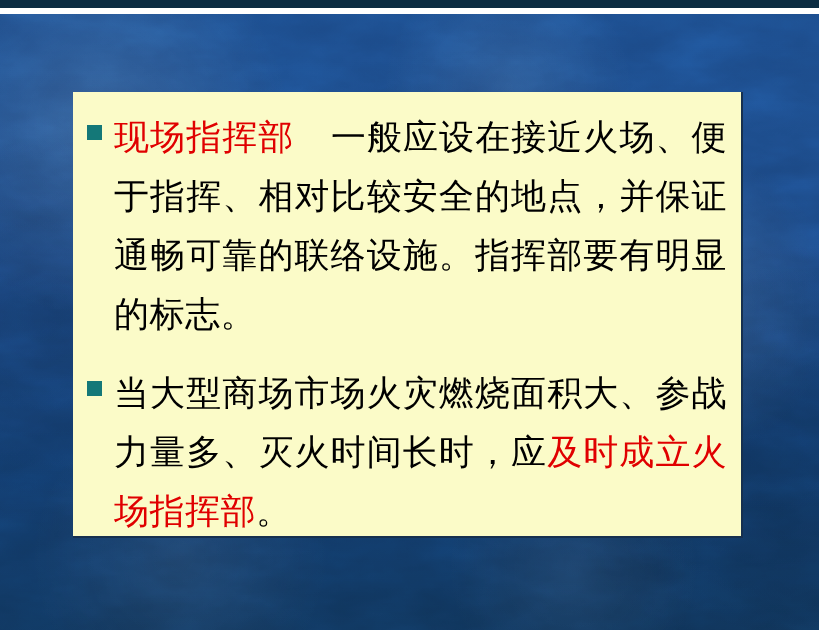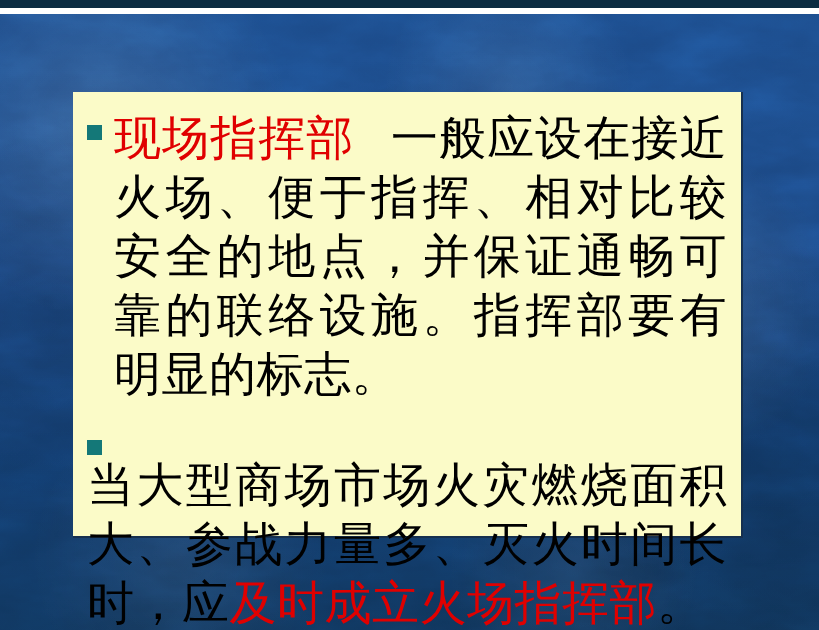--- a/index.html
+++ b/index.html
@@ -73,34 +73,33 @@
     box-sizing: border-box;
     padding: 16px 14px 0 14px;
   }
 
   .bullet-block {
     display: flex;
     align-items: flex-start;
   }
   .bullet-block + .bullet-block {
     margin-top: 20px;
-    flex-direction: column;
   }
   .bullet-marker {
     flex: 0 0 auto;
     width: 15px;
     height: 15px;
     background: #147878;
     margin-top: 17px;
     margin-right: 12px;
   }
   .bullet-text {
     flex: 1 1 auto;
-    font-family: Liberation Sans, sans-serif;
-    font-size: 47px;
+    font-family: Liberation Serif, serif;
+    font-size: 35px;
     line-height: 59px;
     color: #000000;
     letter-spacing: 0.5px;
     text-align: justify;
     text-justify: inter-character;
   }
   .red { color: #e00000; }
   .blk { color: #000000; }
   .gapwide { display: inline-block; width: 36px; }
 </style>

